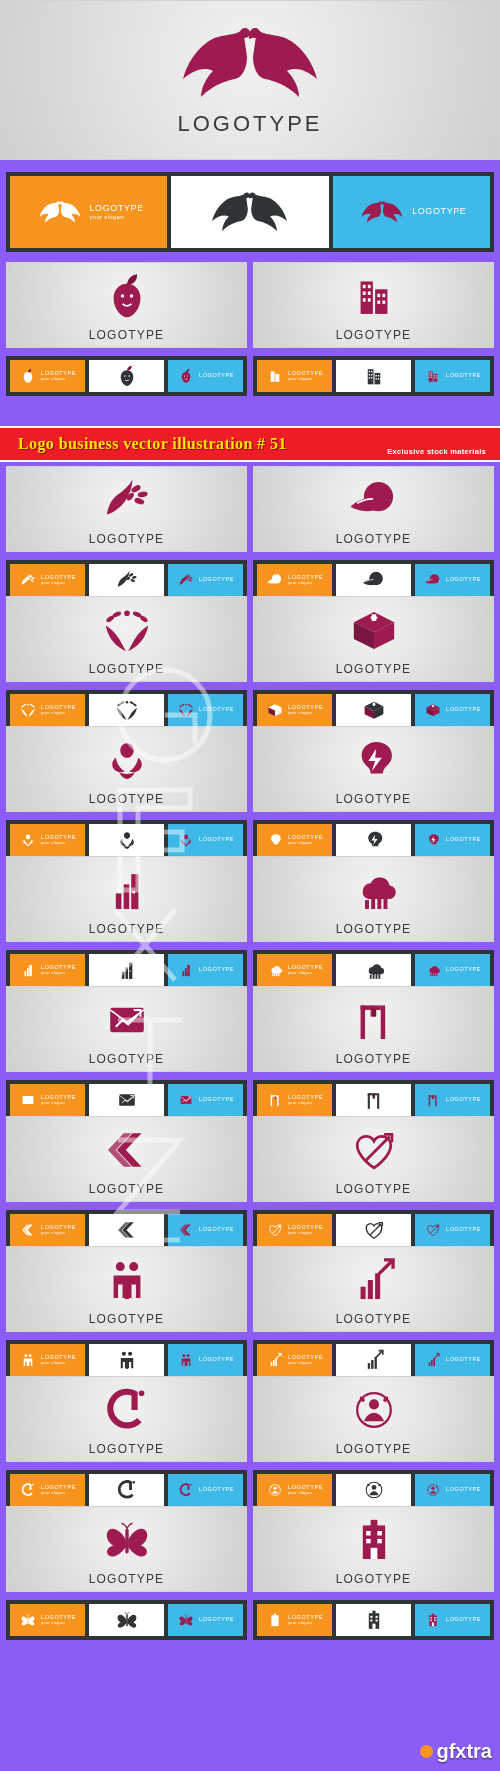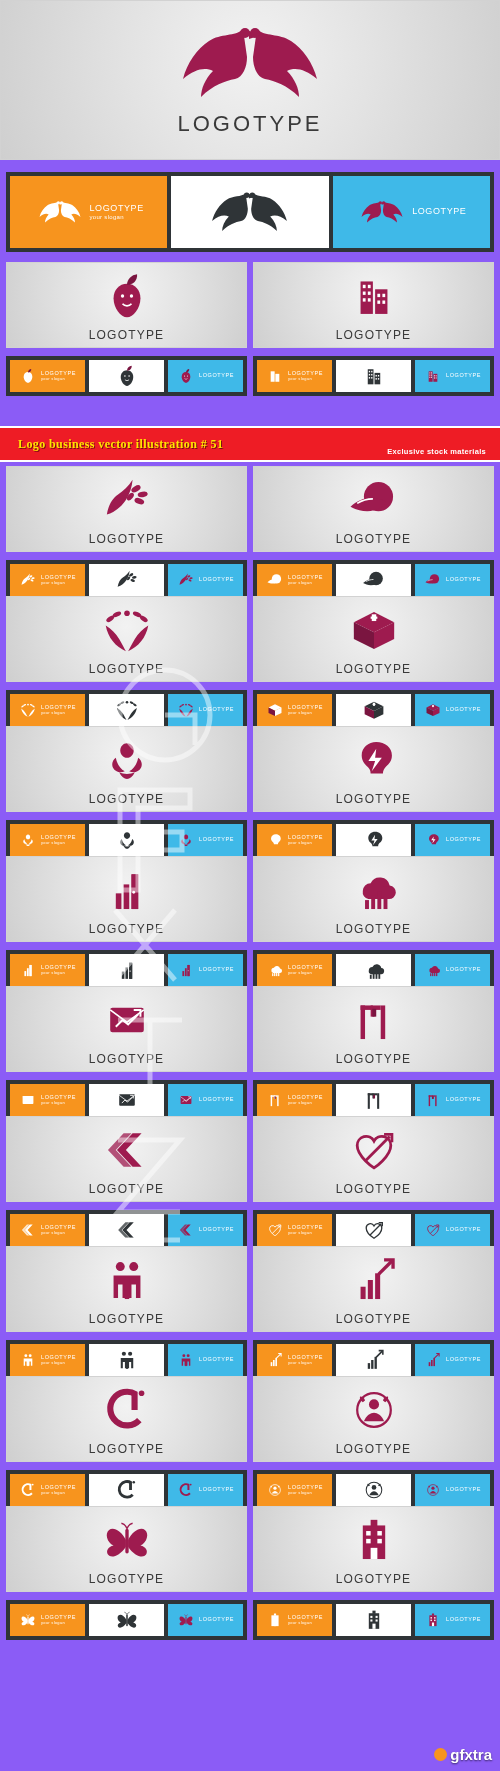--- a/index.html
+++ b/index.html
@@ -53,39 +53,39 @@
   .cardrow{height:86px;}
   .striprow{height:40px;margin-top:4px;}
 
   
   #banner{
     position:absolute;left:0;top:426px;width:500px;height:36px;
     background:#ee1c25;display:flex;flex-direction:column;justify-content:center;
     padding-left:18px;box-sizing:border-box;border-top:2px solid #ffffff;border-bottom:2px solid #ffffff;
   }
   #banner .btitle{
-    color:#ffe400;font-family:"Liberation Serif",serif;font-weight:bold;font-size:12px;
+    color:#ffe400;font-family:"Liberation Serif",serif;font-weight:bold;font-size:16px;
     letter-spacing:.4px;text-shadow:1px 1px 0 #7a0b10;
   }
   #banner .bsub{
     color:#ffffff;font-size:7.5px;font-weight:bold;letter-spacing:.3px;
     position:absolute;right:14px;bottom:4px;margin-top:48px;
   }
 
   
   #watermark{
     position:absolute;left:60px;top:640px;width:180px;height:620px;
     pointer-events:none;opacity:.55;
   }
 
   
   #gfxtag{
     position:absolute;right:8px;bottom:8px;display:flex;align-items:center;gap:3px;
   }
-  #gfxtag .gf{color:#ffffff;font-weight:bold;font-size:15px;font-family:"Liberation Sans",sans-serif;
+  #gfxtag .gf{color:#ffffff;font-weight:bold;font-size:20px;font-family:"Liberation Sans",sans-serif;
     text-shadow:0 1px 2px rgba(0,0,0,.6);}
   #gfxtag .dot{width:13px;height:13px;border-radius:50%;background:#f7941e;display:inline-block;}
 
   .mk svg{display:block;}
 </style>
 </head>
 <body>
 
 <div class="sheet">
 

